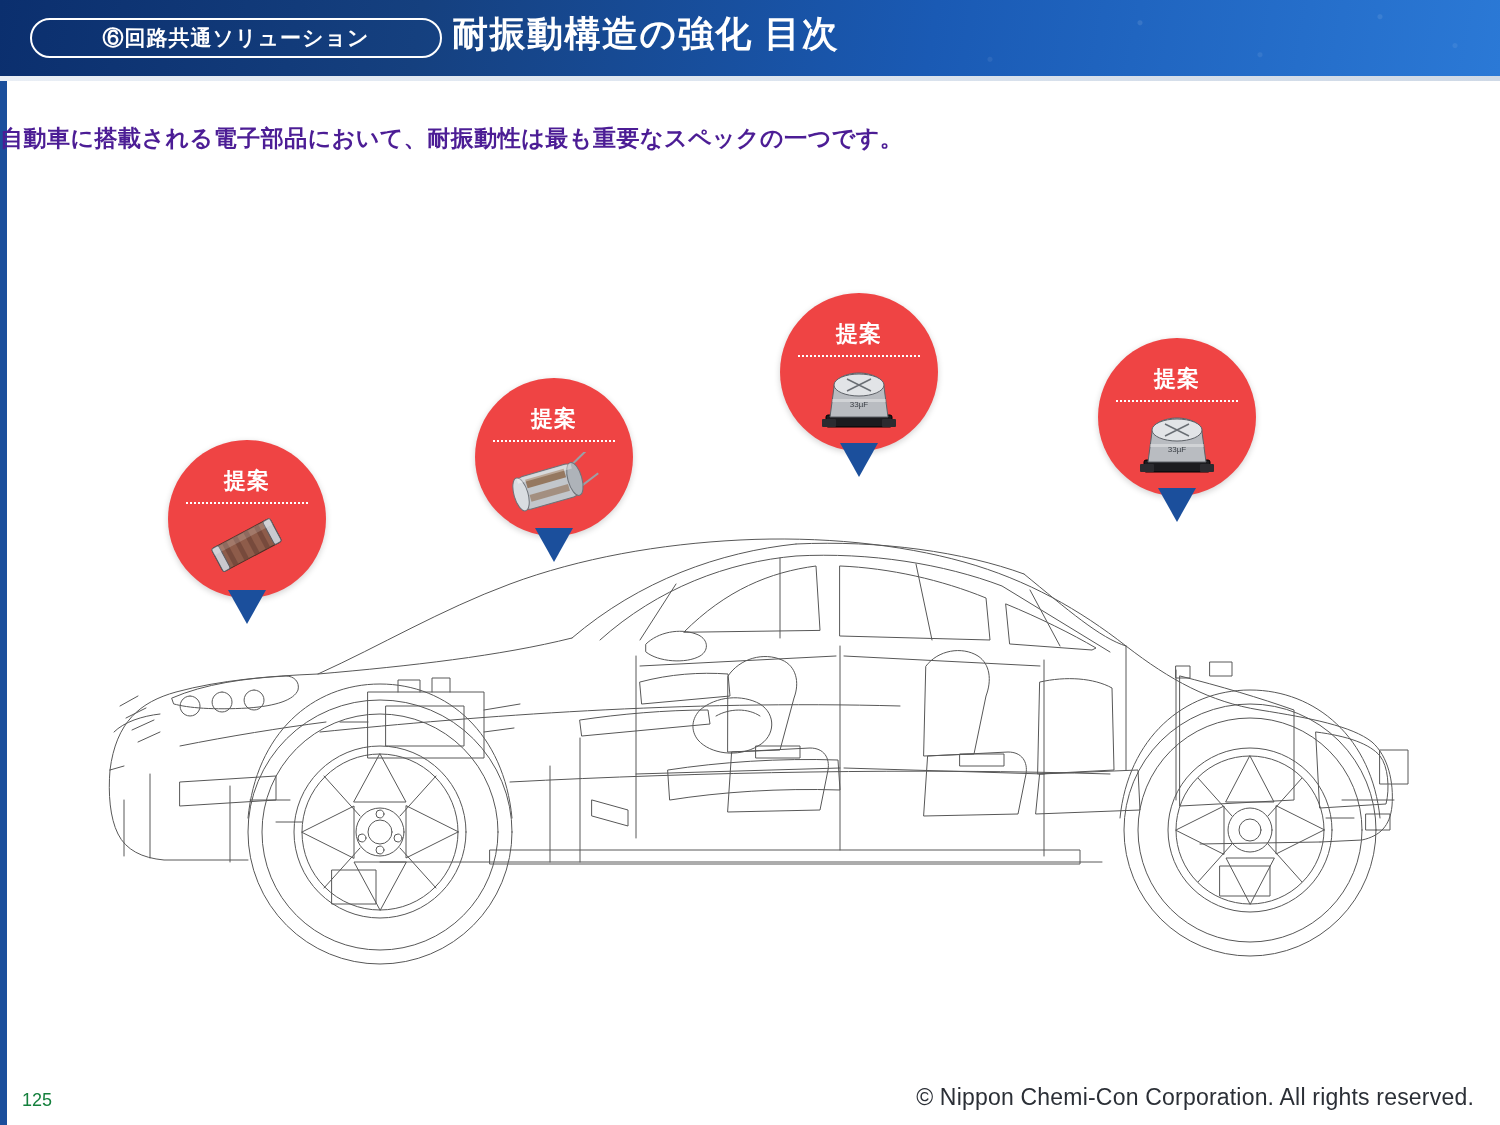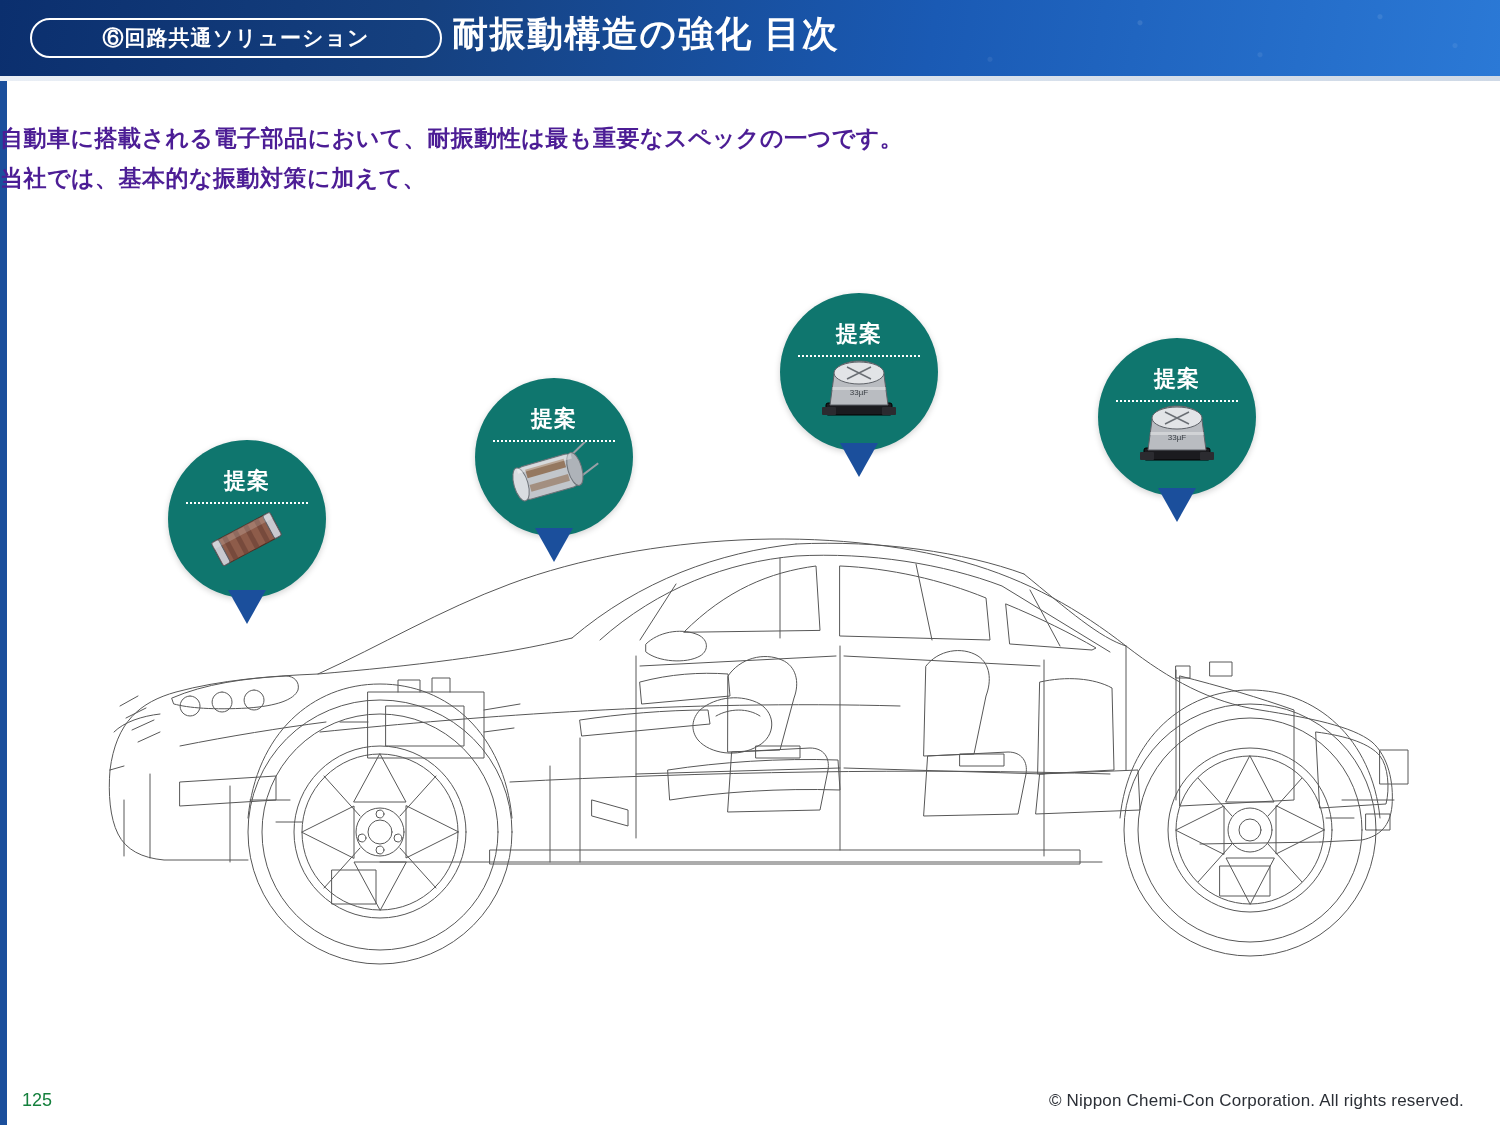--- a/index.html
+++ b/index.html
@@ -100,21 +100,21 @@
     height: 520px;
   }
   .car-wrap svg { width: 100%; height: 100%; display: block; }
 
   
   .balloon {
     position: absolute;
     width: 158px;
     height: 158px;
     border-radius: 50%;
-    background: #0f766e;
+    background: #ef4444;
     box-shadow: 0 2px 6px rgba(0,0,0,0.18);
   }
   .balloon .tail {
     position: absolute;
     left: 50%;
     bottom: -26px;
     margin-left: -19px;
     width: 0; height: 0;
     border-left: 19px solid transparent;
     border-right: 19px solid transparent;
@@ -132,25 +132,25 @@
   }
   .balloon .b-divider {
     position: absolute;
     top: 62px;
     left: 18px;
     right: 18px;
     border-top: 2px dotted #ffffff;
   }
   .balloon .b-img {
     position: absolute;
-    top: 62px;
+    top: 74px;
     left: 0; right: 0;
     height: 70px;
     display: flex;
-    align-items: flex-end;
+    align-items: flex-start;
     justify-content: center;
   }
 
   
   #balloon-0 { left: 168px; top: 440px; }
   #balloon-1 { left: 475px; top: 378px; }
   #balloon-2 { left: 780px; top: 293px; }
   #balloon-3 { left: 1098px; top: 338px; }
 
   
@@ -159,24 +159,24 @@
   
   .page-number {
     position: absolute;
     left: 22px;
     bottom: 14px;
     color: #15803d;
     font-size: 18px;
   }
   .copyright {
     position: absolute;
-    right: 36px;
+    right: 26px;
     bottom: 14px;
     color: #2b2f36;
-    font-size: 17px;
+    font-size: 23px;
     letter-spacing: 0.2px;
   }
   .left-rail {
     position: absolute;
     left: 0;
     top: 81px;
     width: 7px;
     height: 1044px;
     background: #1b4f9c;
   }
@@ -188,21 +188,20 @@
   <div class="header-chip">
     <div class="header-chip-label">⑥回路共通ソリューション</div>
   </div>
   <div class="header-title">耐振動構造の強化 目次</div>
 </div>
 <div class="header-underline"></div>
 <div class="left-rail"></div>
 
 <div class="lead">
   <div>自動車に搭載される電子部品において、耐振動性は最も重要なスペックの一つです。</div>
-  <div>当社では、基本的な振動対策に加えて、</div>
 </div>
 
 <div class="car-wrap">
   <svg viewBox="0 0 1340 520" xmlns="http://www.w3.org/2000/svg" fill="none" stroke="#3a3a3a" stroke-width="1" stroke-linejoin="round" stroke-linecap="round">
     <g opacity="0.85">
 
       <path d="M30 300 C36 252 60 232 96 222 C140 210 190 206 238 204 C300 176 360 140 430 114 C500 88 580 74 660 70 C740 66 820 74 884 92 C948 110 1000 140 1046 176 C1090 210 1130 232 1180 240 C1230 248 1272 256 1292 272 C1308 286 1314 312 1312 336 C1310 356 1300 366 1282 370 L1240 372"></path>
       <path d="M30 300 C28 324 30 348 38 364 C46 380 62 388 84 390 L168 390"></path>
       <path d="M300 392 L1022 392"></path>
       <path d="M1120 374 L1240 372"></path>

